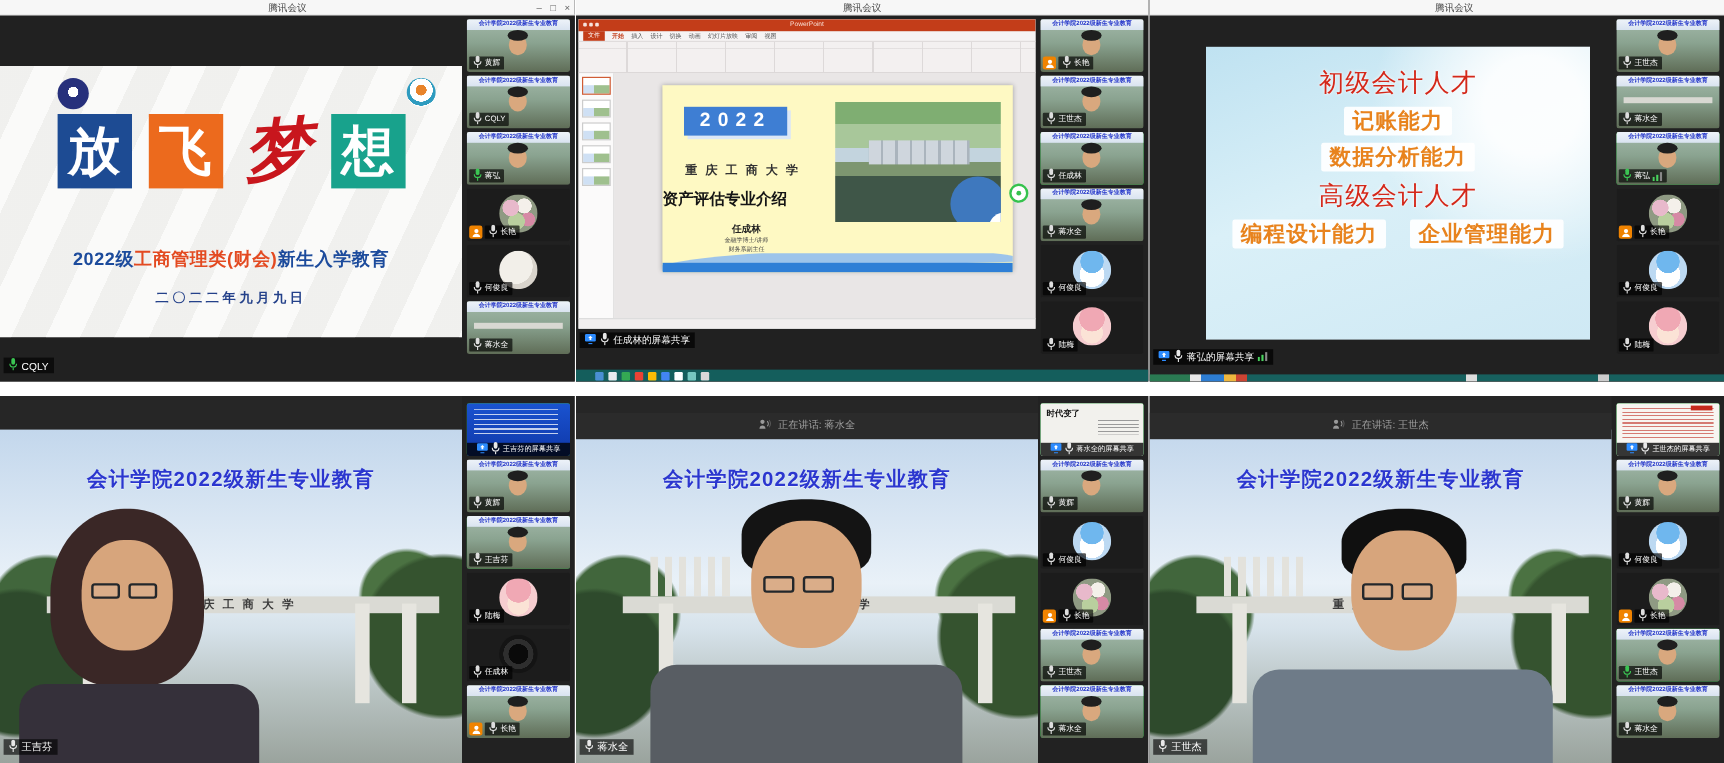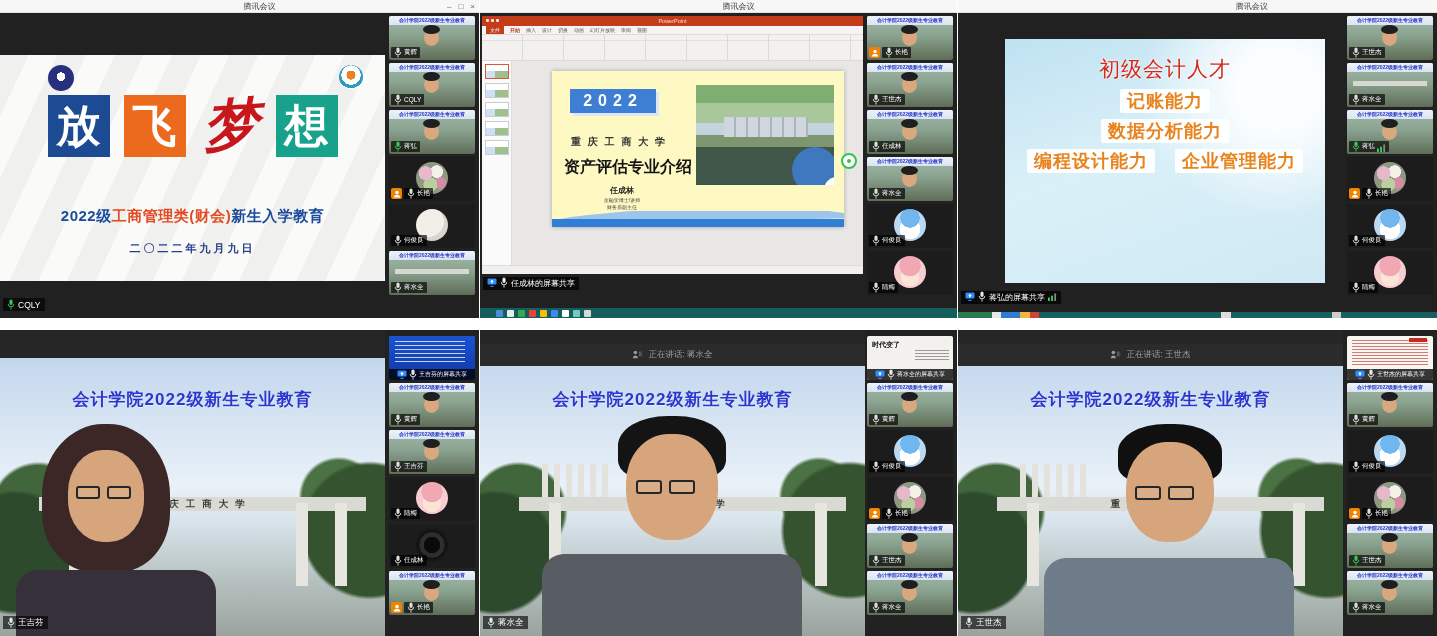--- a/index.html
+++ b/index.html
@@ -4,21 +4,21 @@
 <style>
   html,body{margin:0;padding:0;background:#fff;}
   *{box-sizing:border-box;}
   body{font-family:"Liberation Sans","DejaVu Sans",sans-serif;}
   .page{position:relative;width:1437px;height:636px;background:#fff;display:grid;
         grid-template-columns:479px 477px 479px;grid-template-rows:318px 306px;
         column-gap:1px;row-gap:12px;}
   
   .win{position:relative;background:#1f1f1f;overflow:hidden;}
   .tbar{position:relative;height:13px;background:#f7f7f7;border-bottom:1px solid #e2e2e2;}
-  .ttext{position:absolute;left:0;right:0;top:1px;text-align:center;font-size:8px;color:#444;margin-left:40px;}
+  .ttext{position:absolute;left:0;right:0;top:1px;text-align:center;font-size:8px;color:#444;}
   .ttext.offctr{left:28%;right:auto;width:50%;}
   .wctl{position:absolute;right:4px;top:0;display:flex;gap:7px;font-size:8px;color:#666;line-height:13px;}
   .wctl span{cursor:default;}
   .content{position:relative;height:305px;background:#212121;}
   
   .thumbs{position:absolute;right:0;top:0;bottom:0;width:94px;display:flex;flex-direction:column;
           align-items:center;padding-top:3px;gap:3px;z-index:6;}
   .thumb{position:relative;width:86px;height:44px;background:#262626;border-radius:2px;overflow:hidden;flex:0 0 auto;}
   .thumb.speaking{outline:1.5px solid #35b34a;outline-offset:-1.5px;}
   .tv{position:absolute;inset:0;background:linear-gradient(180deg,#a3b9aa 0%,#8aa390 45%,#5f6d57 100%);}
@@ -100,21 +100,21 @@
   .mini{width:24px;height:15px;background:#fff;border:1px solid #ccc;margin:0 auto 4px auto;
         background-image:linear-gradient(90deg,#cfe0f4 0 40%,#9fc08e 40%);background-size:100% 55%;background-repeat:no-repeat;background-position:0 100%;}
   .mini.sel{border:1px solid #d05c35;}
   .ppt-main{position:relative;flex:1;background:#e9e6e6;}
   .pslide{position:absolute;left:40px;top:10px;width:292px;height:156px;background:#fef9c3;box-shadow:0 0 4px rgba(0,0,0,.3);}
   .yearbox{position:absolute;left:18px;top:18px;width:86px;height:24px;background:#3e7ed3;color:#fff;
            font-size:16px;font-weight:bold;letter-spacing:6px;text-align:center;line-height:24px;
            box-shadow:3px 3px 0 #dbe7f7;}
   .pschool{position:absolute;left:2px;top:64px;width:130px;text-align:center;font-size:10px;font-weight:bold;
            color:#333;letter-spacing:2px;}
-  .ptitle{position:absolute;left:0px;top:86px;width:140px;text-align:right;font-size:16px;font-weight:bold;color:#151515;}
+  .ptitle{position:absolute;left:0px;top:86px;width:140px;text-align:left;font-size:13px;font-weight:bold;color:#151515;}
   .pname{position:absolute;left:0px;top:114px;width:140px;text-align:center;font-size:8px;font-weight:bold;color:#222;}
   .pl1{position:absolute;left:0px;top:126px;width:140px;text-align:center;font-size:5px;color:#444;}
   .pl2{position:absolute;left:0px;top:133px;width:140px;text-align:center;font-size:5px;color:#444;}
   .pphoto{position:absolute;right:10px;top:14px;width:138px;height:100px;overflow:hidden;
      background:linear-gradient(180deg,#7fae72 0 18%,#a8c79a 18% 38%,#c3d4de 38% 50%,#7d9670 50% 62%,#3f5648 62% 100%);}
   .pphoto::before{content:"";position:absolute;left:28px;top:32px;width:84px;height:20px;
      background:repeating-linear-gradient(90deg,#cfd6dd 0 10px,#aab4bd 10px 12px);}
   .bluecirc{position:absolute;right:-4px;bottom:-8px;width:46px;height:46px;border-radius:50%;background:rgba(62,126,211,.85);}
   .whitecirc{position:absolute;right:-16px;bottom:-18px;width:26px;height:26px;border-radius:50%;background:#fff;}
   .pwave{position:absolute;left:0;right:0;bottom:0;height:16px;overflow:hidden;}
@@ -514,20 +514,21 @@
 
   <div class="win">
     <div class="tbar">
       <span class="ttext offctr">腾讯会议</span>
     </div>
     <div class="content">
       <div class="slide3">
         <div class="l-red">初级会计人才</div>
         <div class="l-org">记账能力</div>
         <div class="l-org">数据分析能力</div>
+        <div class="l-red">高级会计人才</div>
         <div class="lastrow">
           <span class="l-org">编程设计能力</span>
           <span class="l-org">企业管理能力</span>
         </div>
       </div>
       <div class="sharelab" style="left:3px;bottom:14px;">
         <span><svg width="10" height="9" viewBox="0 0 12 11">
               <rect x="0.5" y="0.5" width="11" height="7.5" rx="1.2" fill="#2d8cff"></rect>
               <path d="M4 10.2h4" stroke="#2d8cff" stroke-width="1.4"></path>
               <path d="M6 2.2l2.3 2.3H6.9V6.6H5.1V4.5H3.7z" fill="#fff"></path>

